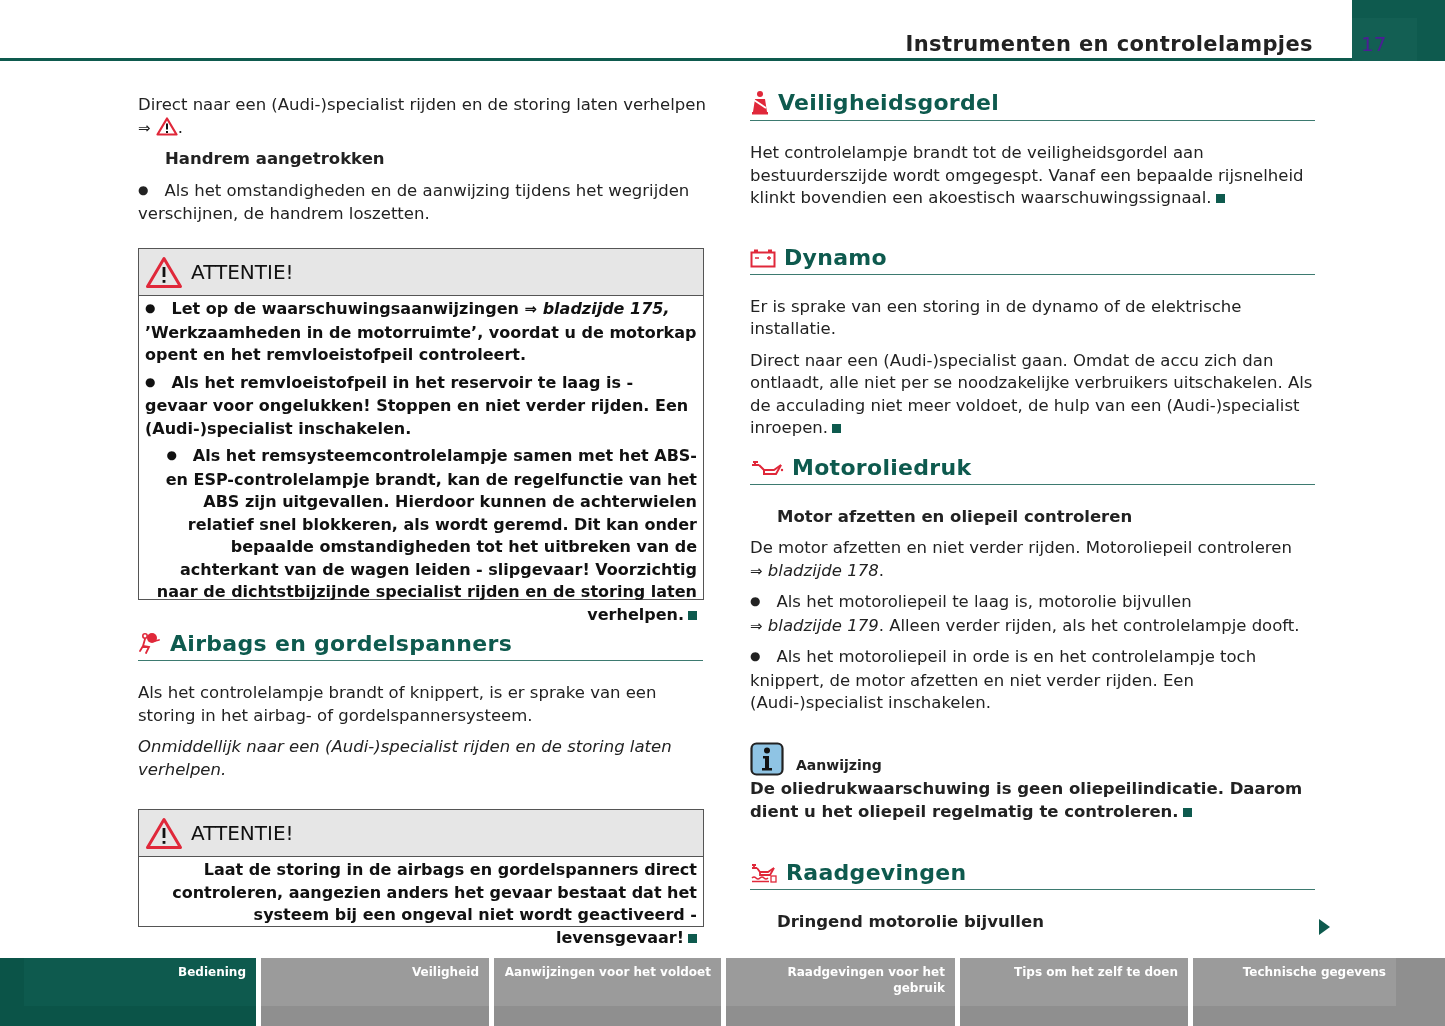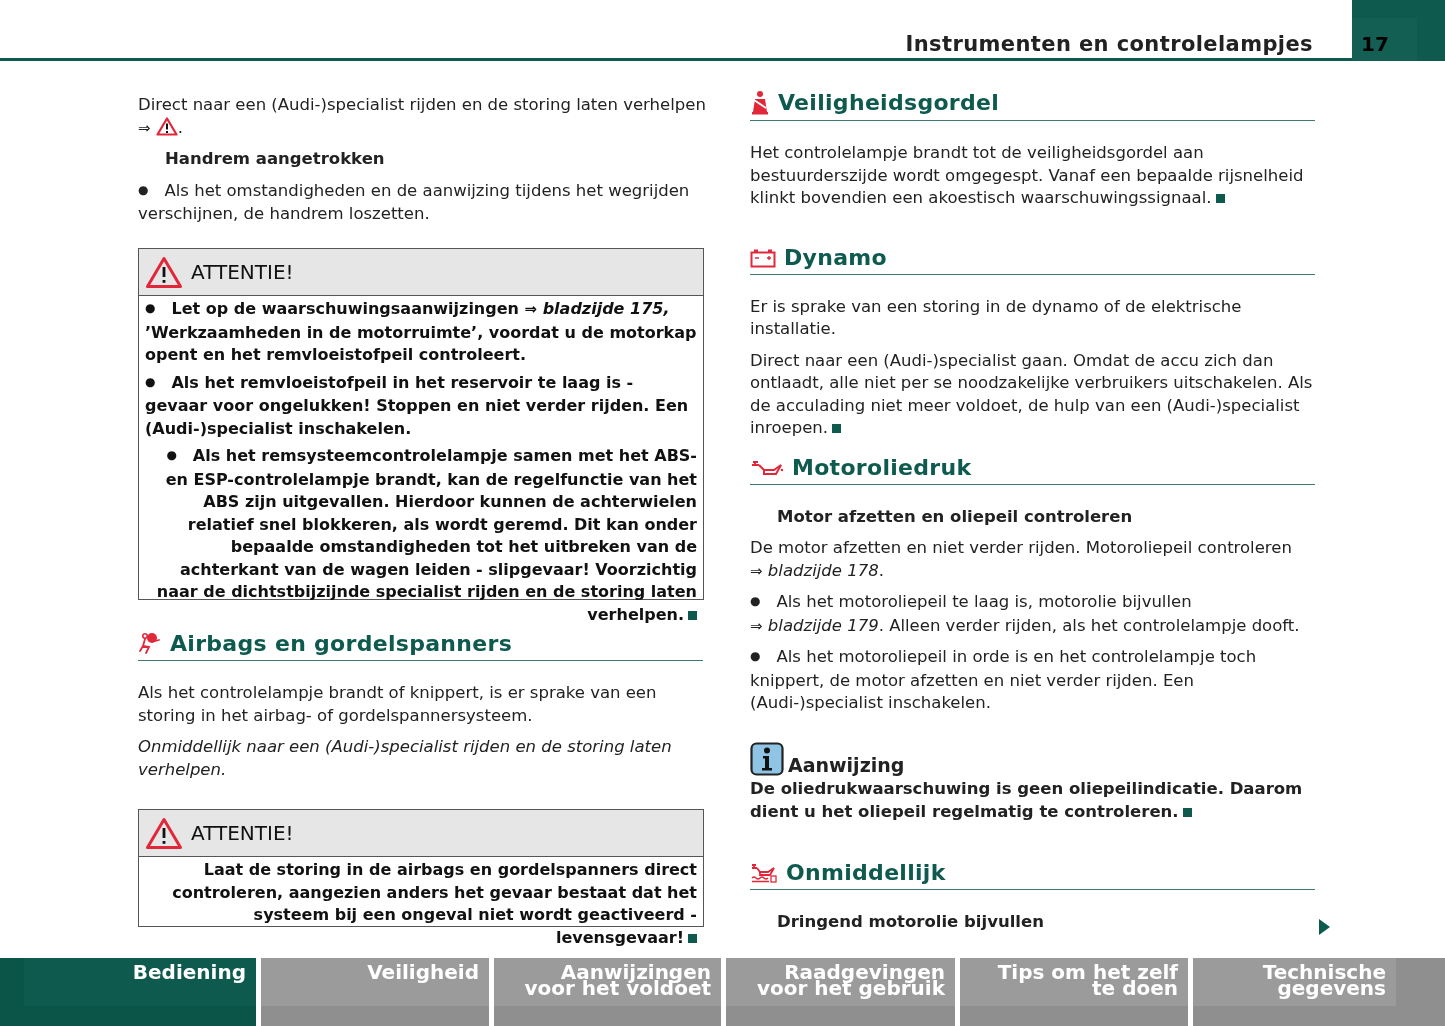--- a/index.html
+++ b/index.html
@@ -10,47 +10,47 @@
   }
   .abs { position: absolute; }
   
   .header-rule { left: 0; top: 58px; width: 1445px; height: 3px; background: #0e5a4e; }
   .chapter-title {
     right: 132px; top: 32px; font-size: 21px; font-weight: bold; color: #222;
     letter-spacing: 0.4px; font-family: "DejaVu Sans", sans-serif;
   }
   .page-tab { left: 1352px; top: 0; width: 93px; height: 61px; background: #0e5a4e; }
   .page-tab-inner { left: 1352px; top: 18px; width: 65px; height: 43px; background: #135f53; }
-  .page-number { left: 1361px; top: 32px; color: #000000; font-size: 20px; font-weight: bold; }
+  .page-number { left: 1361px; top: 32px; color: #4c1d95; font-size: 20px; font-weight: normal; }
 
   .col { font-size: 16.5px; line-height: 22.5px; color: #222; }
   .col p { margin: 0; }
   .subhead { font-weight: bold; }
   .bullet::before { content: "\25CF"; font-size: 12px; margin-right: 16px; position: relative; top: -2px; }
   .endmark { display: inline-block; width: 9px; height: 9px; background: #0e5a4e; margin-left: 4px; }
   .ref { font-style: italic; }
   .arrow { font-size: 15px; }
 
   .warn-box { border: 1px solid #555; background: #fff; }
   .warn-head { background: #e6e6e6; border-bottom: 1px solid #555; height: 46px; display: flex; align-items: center; padding-left: 6px; }
   .warn-title { font-size: 20px; margin-left: 8px; color: #111; }
   .warn-body { padding: 2px 6px 2px 6px; font-weight: bold; font-size: 16px; line-height: 22.5px; color: #111; }
   .warn-body p { margin: 0 0 5px 0; }
   .warn-body p:last-child { margin-bottom: 0; text-align: right; }
 
   .section-head { display: flex; align-items: center; border-bottom: 1.5px solid #3d7a70; padding-bottom: 4px; }
   .section-title { color: #0e5a4e; font-weight: bold; font-size: 22px; letter-spacing: 0.3px; margin-left: 8px; }
 
   .note-head { display: flex; align-items: flex-end; }
-  .note-title { font-weight: bold; font-size: 19px; margin-left: 4px; margin-bottom: 0px; }
+  .note-title { font-weight: bold; font-size: 14px; margin-left: 12px; margin-bottom: 0px; }
 
   .next-arrow { width: 0; height: 0; border-top: 8px solid transparent; border-bottom: 8px solid transparent; border-left: 11px solid #0e5a4e; }
 
   
-  .tab { position: absolute; top: 958px; height: 68px; background: #9b9b9b; color: #fff; font-weight: bold; font-size: 20px; text-align: right; box-sizing: border-box; padding: 6px 10px 0 10px; line-height: 16px; }
+  .tab { position: absolute; top: 958px; height: 68px; background: #9b9b9b; color: #fff; font-weight: bold; font-size: 12px; text-align: right; box-sizing: border-box; padding: 6px 10px 0 10px; line-height: 16px; }
   .tab .shade { position: absolute; left: 0; right: 0; bottom: 0; height: 20px; background: #8f8f8f; }
   .tab span { position: relative; }
   .tab.active { background: #0e5a4e; }
   .tab.active .shade { background: #0b5448; }
   .tab-strip-left { left: 0; top: 958px; width: 24px; height: 68px; background: #0b5448; }
   .tab-strip-right { left: 1396px; top: 958px; width: 49px; height: 68px; background: #8f8f8f; }
 </style>
 </head>
 <body>
 
@@ -173,21 +173,21 @@
 
 <div class="abs col" style="left:750px; top:862px; width:565px;">
   <div class="section-head">
     <svg width="28" height="20" viewBox="0 0 28 20">
         <path d="M2 5 H7 M4 5 V2 M2 2 H6 M7 5 L10 9 H18 L24 5" fill="none" stroke="#e0283a" stroke-width="1.8"></path>
         <path d="M10 9 V12 H20 L24 5" fill="none" stroke="#e0283a" stroke-width="1.8"></path>
         <path d="M2 15 Q4 13 6 15 T10 15 T14 15 T18 15" fill="none" stroke="#e0283a" stroke-width="1.5"></path>
         <path d="M2 18.5 H19" stroke="#e0283a" stroke-width="1.5"></path>
         <rect x="21" y="13" width="5" height="6" fill="none" stroke="#e0283a" stroke-width="1.3"></rect>
       </svg>
-    <span class="section-title">Onmiddellijk</span>
+    <span class="section-title">Raadgevingen</span>
   </div>
   <p class="subhead" style="margin:21px 0 0 27px;">Dringend motorolie bijvullen</p>
 </div>
 <div class="abs next-arrow" style="left:1319px; top:919px;"></div>
 
 <div class="abs tab-strip-left"></div>
 <div class="tab active" style="left:24px; width:232px;"><div class="shade"></div><span>Bediening</span></div>
 <div class="tab" style="left:261px; width:228px;"><div class="shade"></div><span>Veiligheid</span></div>
 <div class="tab" style="left:494px; width:227px;"><div class="shade"></div><span>Aanwijzingen voor het voldoet</span></div>
 <div class="tab" style="left:726px; width:229px;"><div class="shade"></div><span>Raadgevingen voor het gebruik</span></div>

